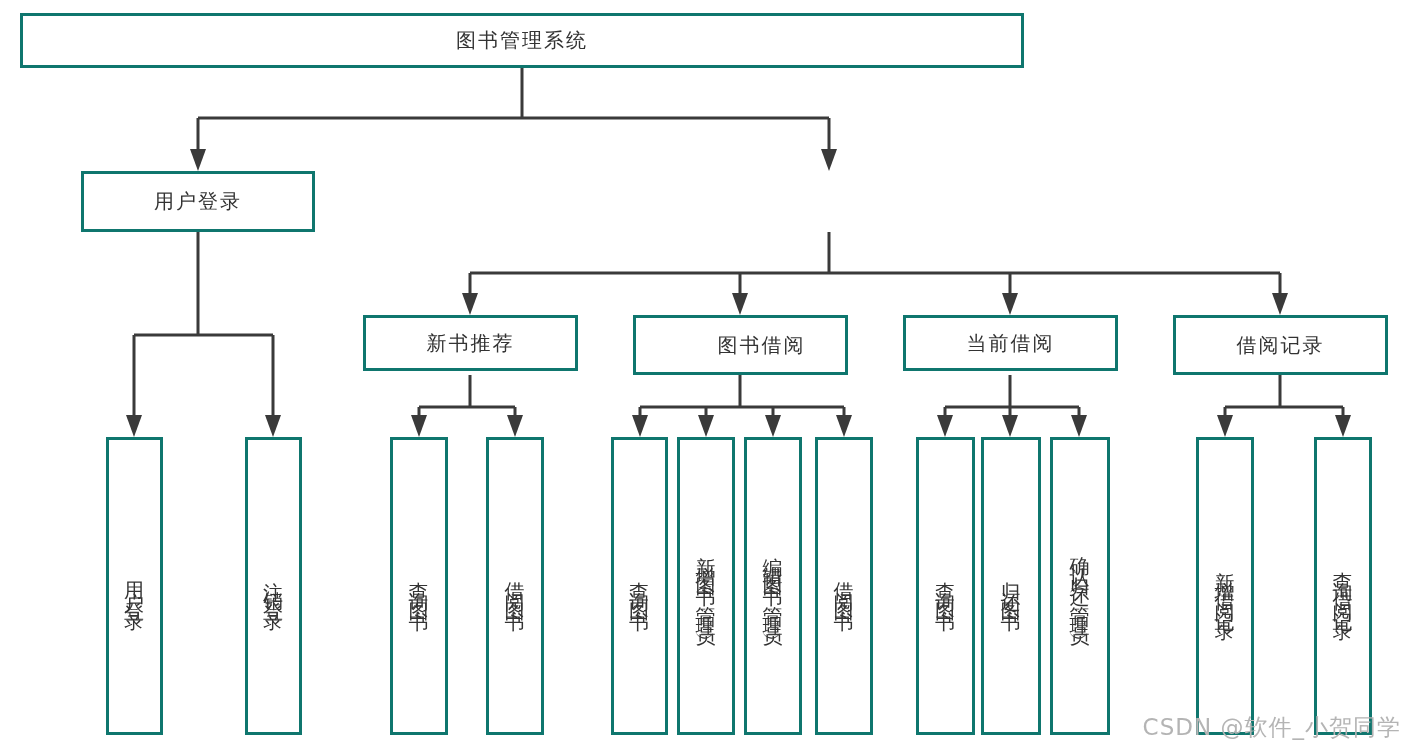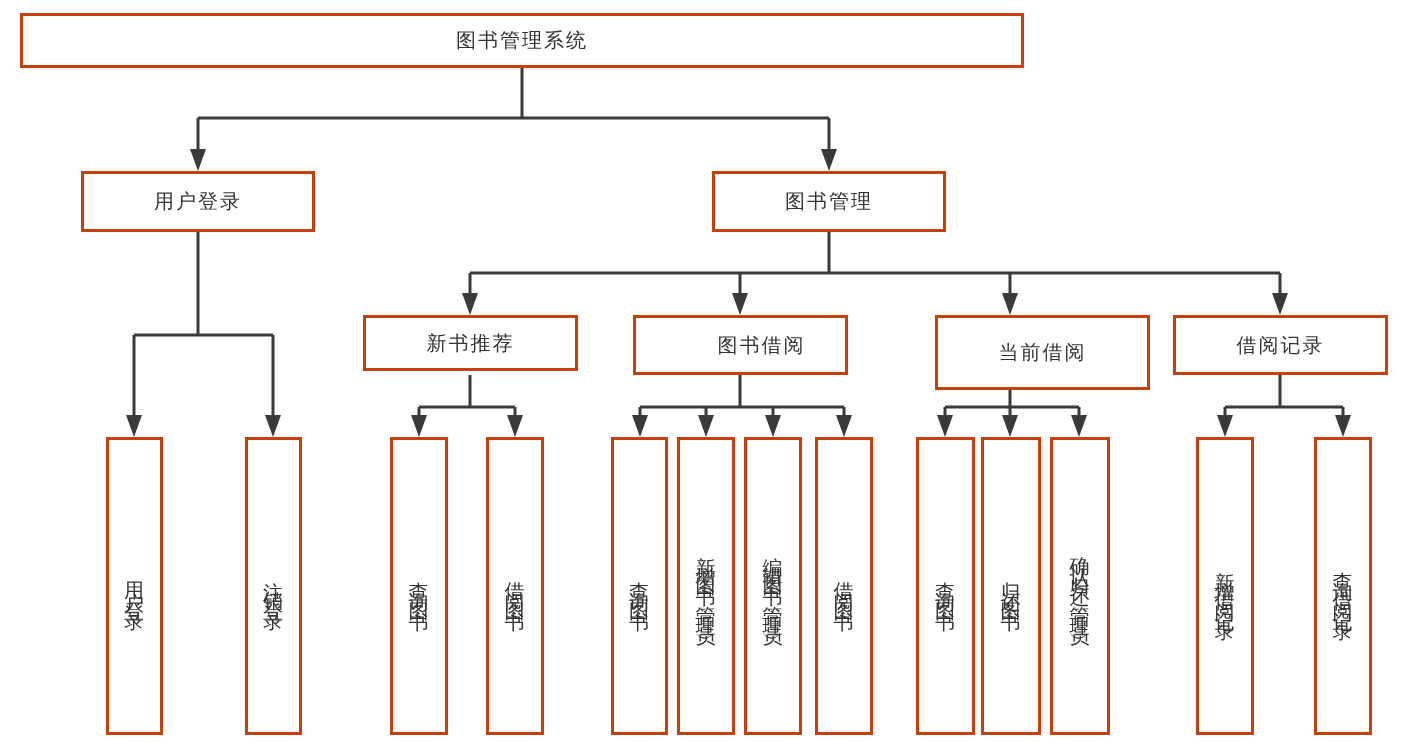--- a/index.html
+++ b/index.html
@@ -28,21 +28,21 @@
     stroke-width: 3;
     fill: none;
   }
   .connectors polygon {
     fill: #3a3a3a;
     stroke: none;
   }
   .node {
     position: absolute;
     box-sizing: border-box;
-    border: 3px solid #c2410c;
+    border: 3px solid #0f766e;
     background: #ffffff;
     display: flex;
     align-items: center;
     justify-content: center;
     color: #333333;
     z-index: 2;
   }
   .hbox {
     font-size: 20px;
     letter-spacing: 2px;
@@ -123,31 +123,28 @@
     </g>
   </svg>
 
   <div class="node hbox" style="left:20px; top:13px; width:1004px; height:55px;">
     <span>图书管理系统</span>
   </div>
 
   <div class="node hbox" style="left:81px; top:171px; width:234px; height:61px;">
     <span>用户登录</span>
   </div>
-  <div class="node hbox" style="left:712px; top:171px; width:234px; height:61px;">
-    <span>图书管理</span>
-  </div>
 
   <div class="node hbox" style="left:363px; top:315px; width:215px; height:56px;">
     <span>新书推荐</span>
   </div>
   <div class="node hbox" style="left:633px; top:315px; width:215px; height:60px;padding-left:42px;">
     <span>图书借阅</span>
   </div>
-  <div class="node hbox" style="left:935px; top:315px; width:215px; height:75px;text-align:right;">
+  <div class="node hbox" style="left:903px; top:315px; width:215px; height:56px;text-align:right;">
     <span>当前借阅</span>
   </div>
   <div class="node hbox" style="left:1173px; top:315px; width:215px; height:60px;font-family:Liberation Serif, serif;">
     <span>借阅记录</span>
   </div>
 
   <div class="node vbox" style="left:106px; top:437px; width:57px; height:298px;">
     <span class="vtext">用户登录</span>
   </div>
   <div class="node vbox" style="left:245px; top:437px; width:57px; height:298px;">
@@ -184,14 +181,15 @@
     <span class="vtext">确认归还（管理员）</span>
   </div>
 
   <div class="node vbox" style="left:1196px; top:437px; width:58px; height:298px;">
     <span class="vtext">新增借阅记录</span>
   </div>
   <div class="node vbox" style="left:1314px; top:437px; width:58px; height:298px;">
     <span class="vtext">查询借阅记录</span>
   </div>
 
+  <div class="watermark">CSDN @软件_小贺同学</div>
 
 </div>
 
 </body></html>

